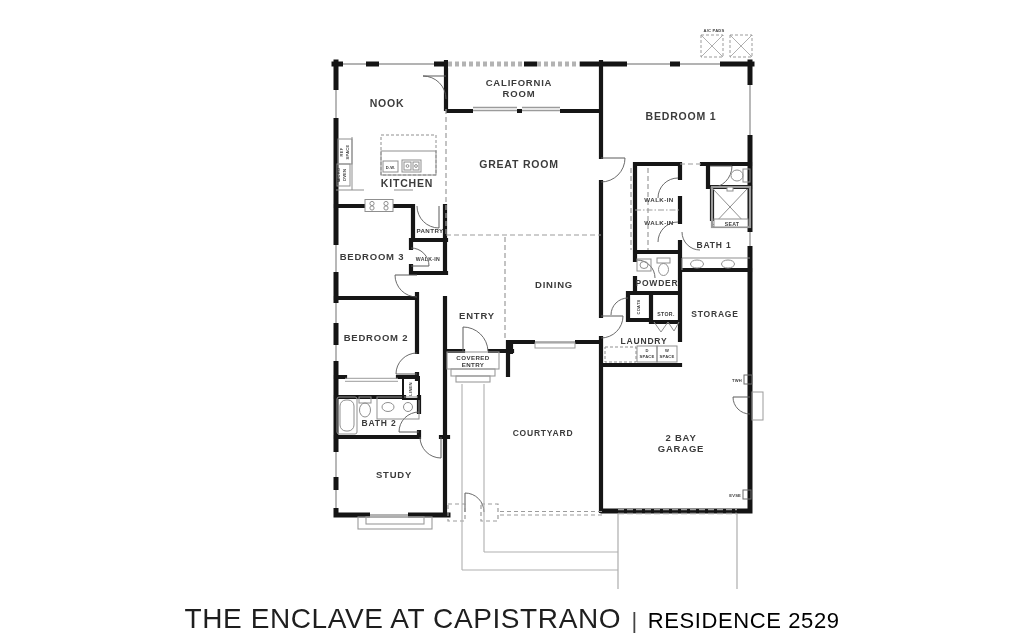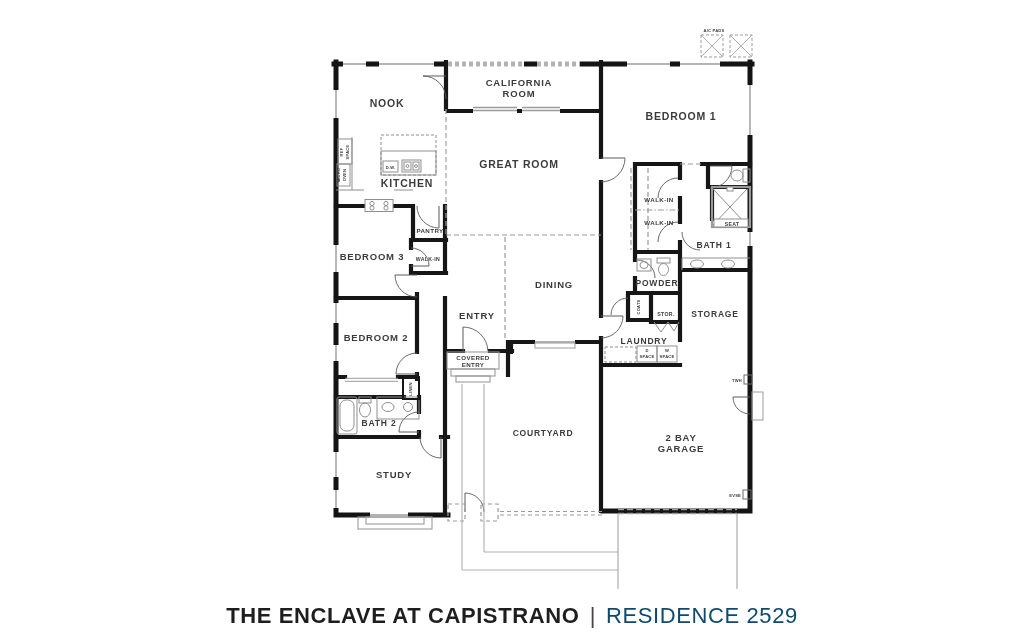--- a/index.html
+++ b/index.html
@@ -6,23 +6,23 @@
   body{width:1024px;height:637px;position:relative;font-family:"Liberation Sans",sans-serif;overflow:hidden;}
   #plan{position:absolute;left:0;top:0;}
   svg text{font-family:"Liberation Sans",sans-serif;fill:#3b3b3b;font-weight:bold;letter-spacing:.8px;}
   text.room{font-size:9.5px;}
   text.room-lg{font-size:10.5px;}
   text.room-md{font-size:8.5px;}
   text.sm{font-size:6.2px;letter-spacing:.4px;}
   text.xs{font-size:5.2px;letter-spacing:.3px;}
   text.xxs{font-size:4.1px;letter-spacing:.2px;}
   #title-bar{position:absolute;left:0;top:603px;width:1024px;text-align:center;color:#1e1e1e;}
-  #title-bar .t-main{font-size:22px;font-weight:bold;letter-spacing:.6px;}
+  #title-bar .t-main{font-size:28px;font-weight:normal;letter-spacing:.6px;}
   #title-bar .t-sep{font-size:22px;font-weight:normal;color:#444;padding:0 6px;}
-  #title-bar .t-res{font-size:22px;font-weight:normal;letter-spacing:.6px;color:#0c4a6e;}
+  #title-bar .t-res{font-size:22px;font-weight:normal;letter-spacing:.6px;color:#000000;}
 </style>
 </head>
 <body>
 
 <svg id="plan" width="1024" height="637" viewBox="0 0 1024 637" xmlns="http://www.w3.org/2000/svg">
 
   <g stroke="#141414" stroke-width="5" fill="none" stroke-linecap="square">
     <path d="M334,64 H752 M336,62 V515 M750,62 V511 M336,515 H448 M603,511 H750"></path>
   </g>
   <g stroke="#161616" stroke-width="4.2" fill="none" stroke-linecap="square">

